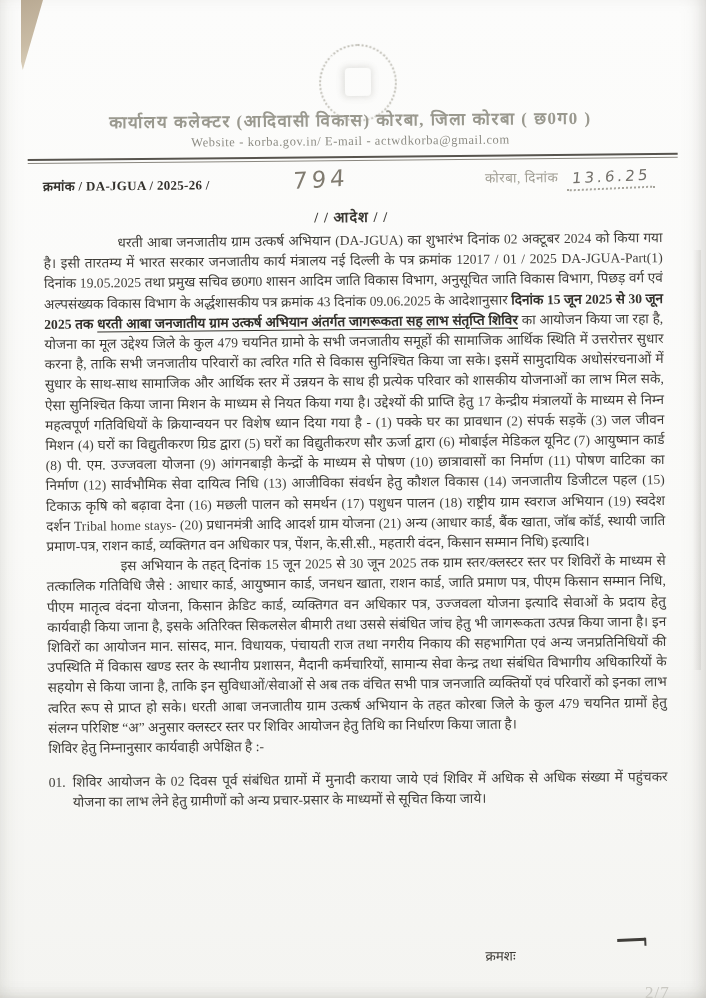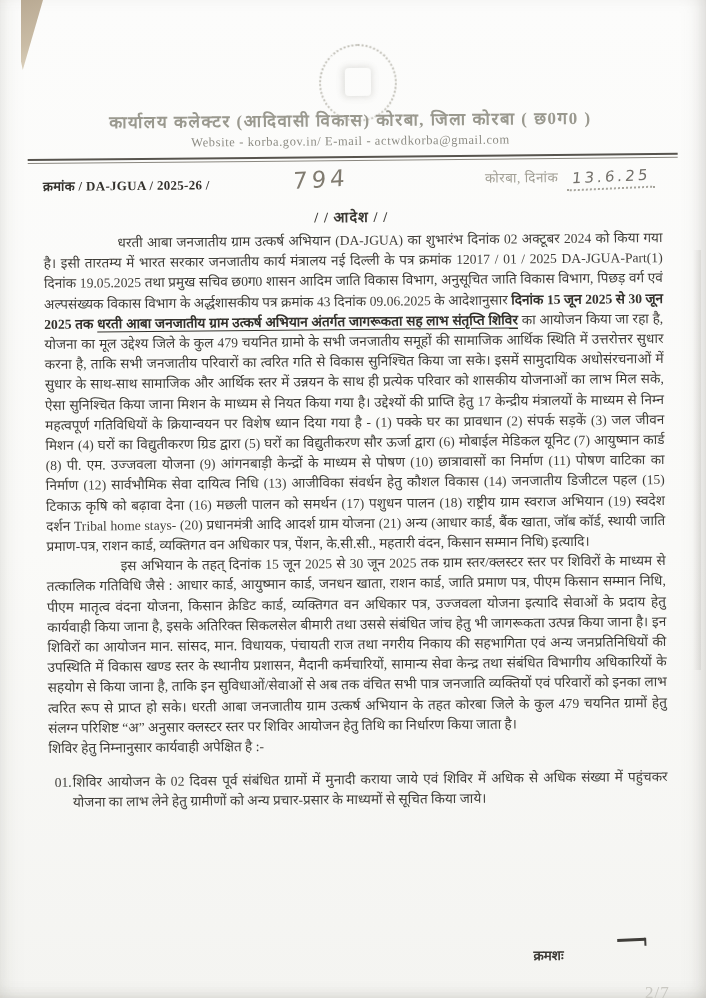--- a/index.html
+++ b/index.html
@@ -109,24 +109,24 @@
   .directive-heading {
     margin-top: 22px;
     text-indent: 0 !important;
     text-align: left;
   }
   .list-item {
     position: relative;
     margin-top: 14px;
     padding-left: 24px;
   }
-  .list-item .num { position: absolute; left: 6px; top: 0; }
+  .list-item .num { position: absolute; left: 0; top: 0; }
   .continued {
-    position: absolute; left: 528px; top: 948px;
-    font-size: 13.5px; font-weight: bold; color: #3c3a35;
+    position: absolute; left: 480px; top: 948px;
+    font-size: 13.5px; font-weight: normal; color: #3c3a35;
   }
   .pen-mark {
     position: absolute; left: 612px; top: 941px; width: 28px; height: 2.5px;
     background: #211f1b; opacity: .85;
     transform: rotate(-2deg);
   }
   .pen-mark::after {
     content: ""; position: absolute; right: -1px; top: 0; width: 2.5px; height: 8px;
     background: #211f1b;
   }

